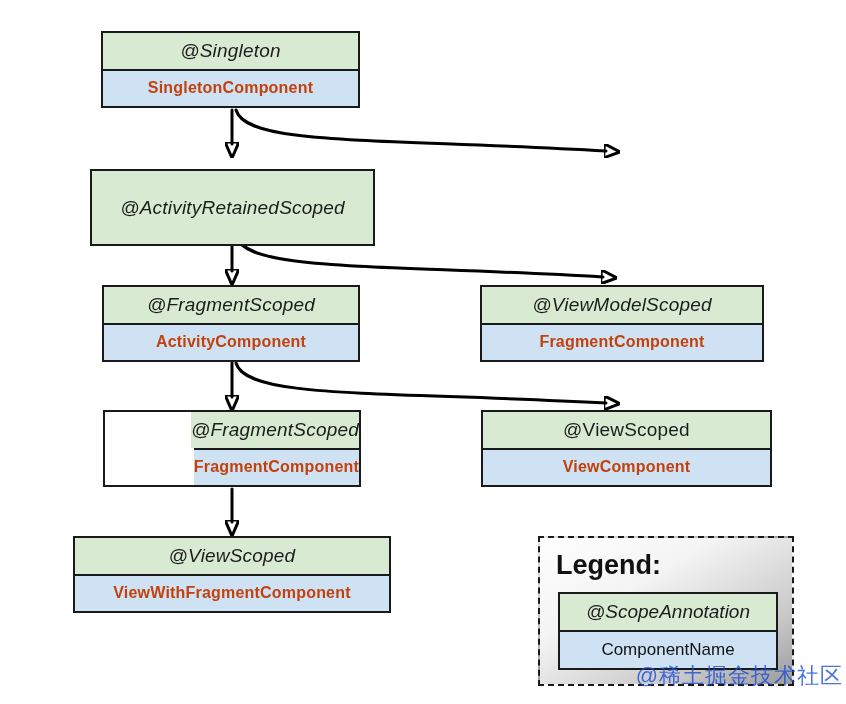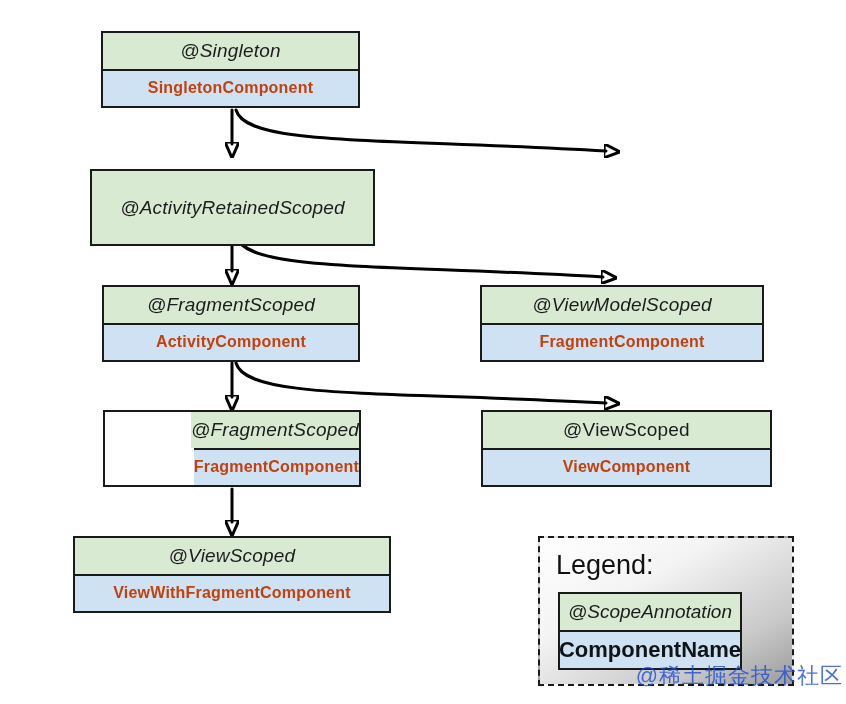--- a/index.html
+++ b/index.html
@@ -40,34 +40,34 @@
   svg.arrows{position:absolute;left:0;top:0;z-index:1;pointer-events:none;}
   svg.arrows path{fill:none;stroke:#000000;stroke-width:3;stroke-linecap:round;}
 
   
   .legend{
     position:absolute;left:538px;top:536px;width:256px;height:150px;box-sizing:border-box;
     border:2px dashed #1a1a1a;z-index:3;
     background:linear-gradient(150deg,#ffffff 0%,#f4f4f4 35%,#c9c9c9 75%,#9b9b9b 100%);
   }
   .legend-title{
-    position:absolute;left:16px;top:12px;font-weight:normal;font-size:27px;color:#111111;
+    position:absolute;left:16px;top:12px;font-weight:bold;font-size:27px;color:#111111;
   }
   .legend-sample{
-    position:absolute;left:18px;top:54px;width:184px;height:78px;box-sizing:border-box;
+    position:absolute;left:18px;top:54px;width:220px;height:78px;box-sizing:border-box;
     border:2px solid #1a1a1a;display:flex;flex-direction:column;
   }
   .legend-sample .scope{
     flex:1;background:#d9ead3;display:flex;align-items:center;justify-content:center;
     font-style:italic;font-size:19px;color:#1c1c1c;
   }
   .legend-sample .comp{
     flex:1;background:#cfe2f3;border-top:2px solid #1a1a1a;
     display:flex;align-items:center;justify-content:center;
-    font-weight:bold;font-size:22px;color:#101418;
+    font-weight:normal;font-size:17px;color:#101418;
   }
 
   
   .watermark{
     position:absolute;right:3px;top:661px;z-index:5;
     font-size:22px;color:#1d4ed8;opacity:.8;letter-spacing:1px;white-space:nowrap;
   }
 </style>
 </head>
 <body>

